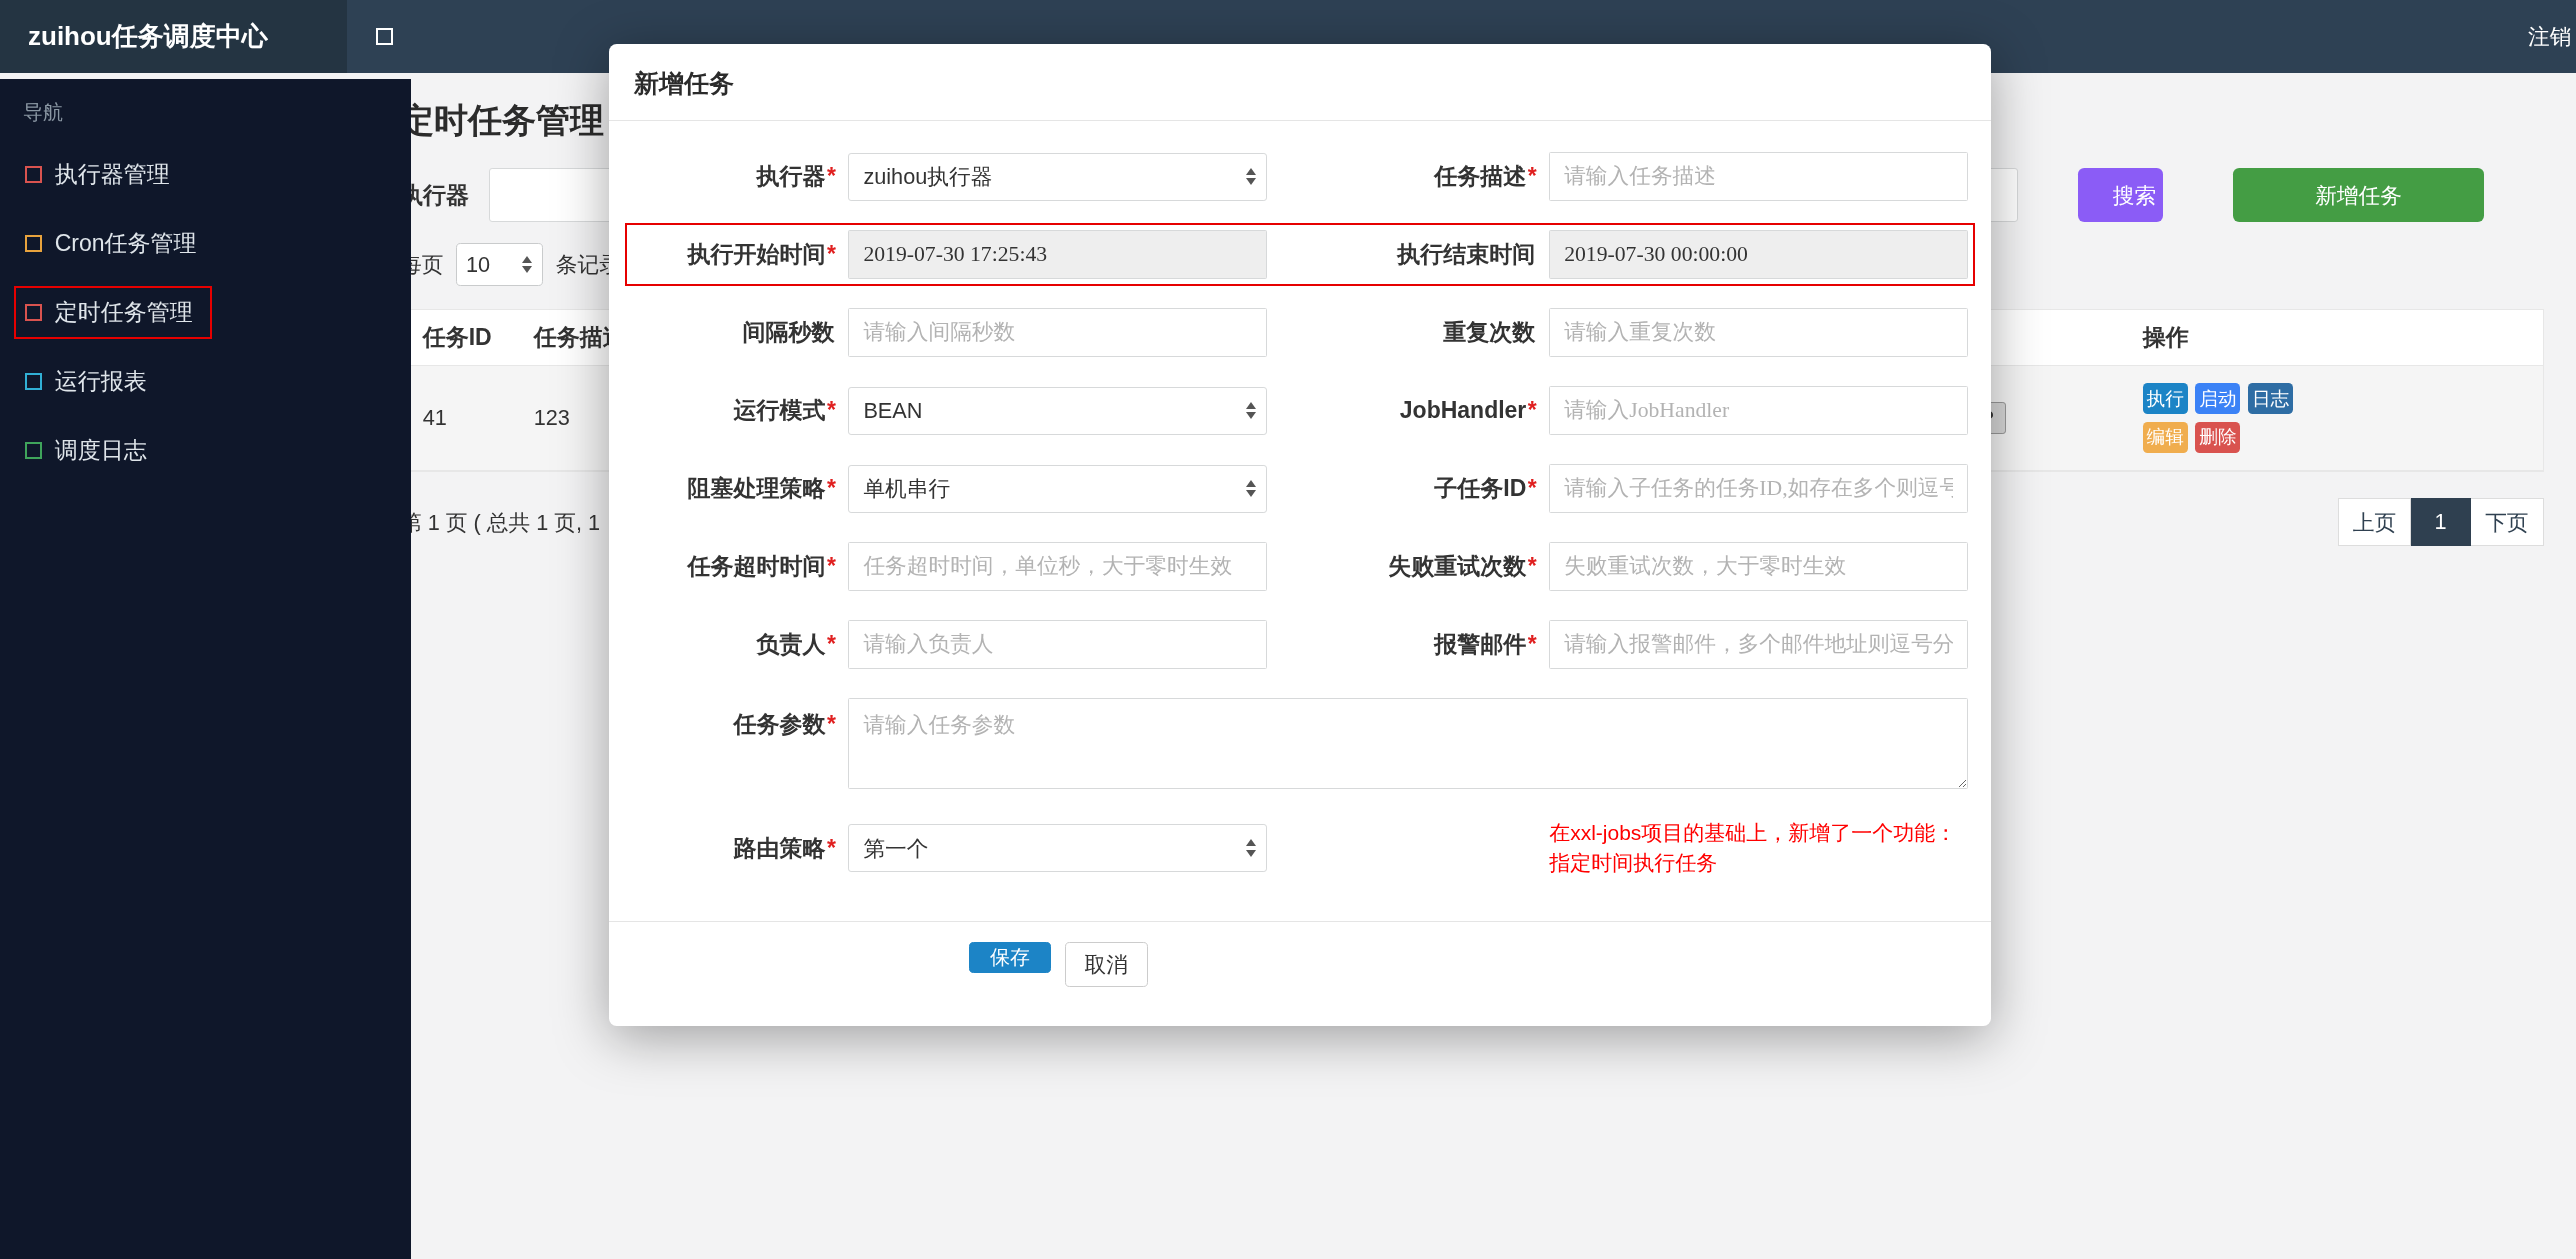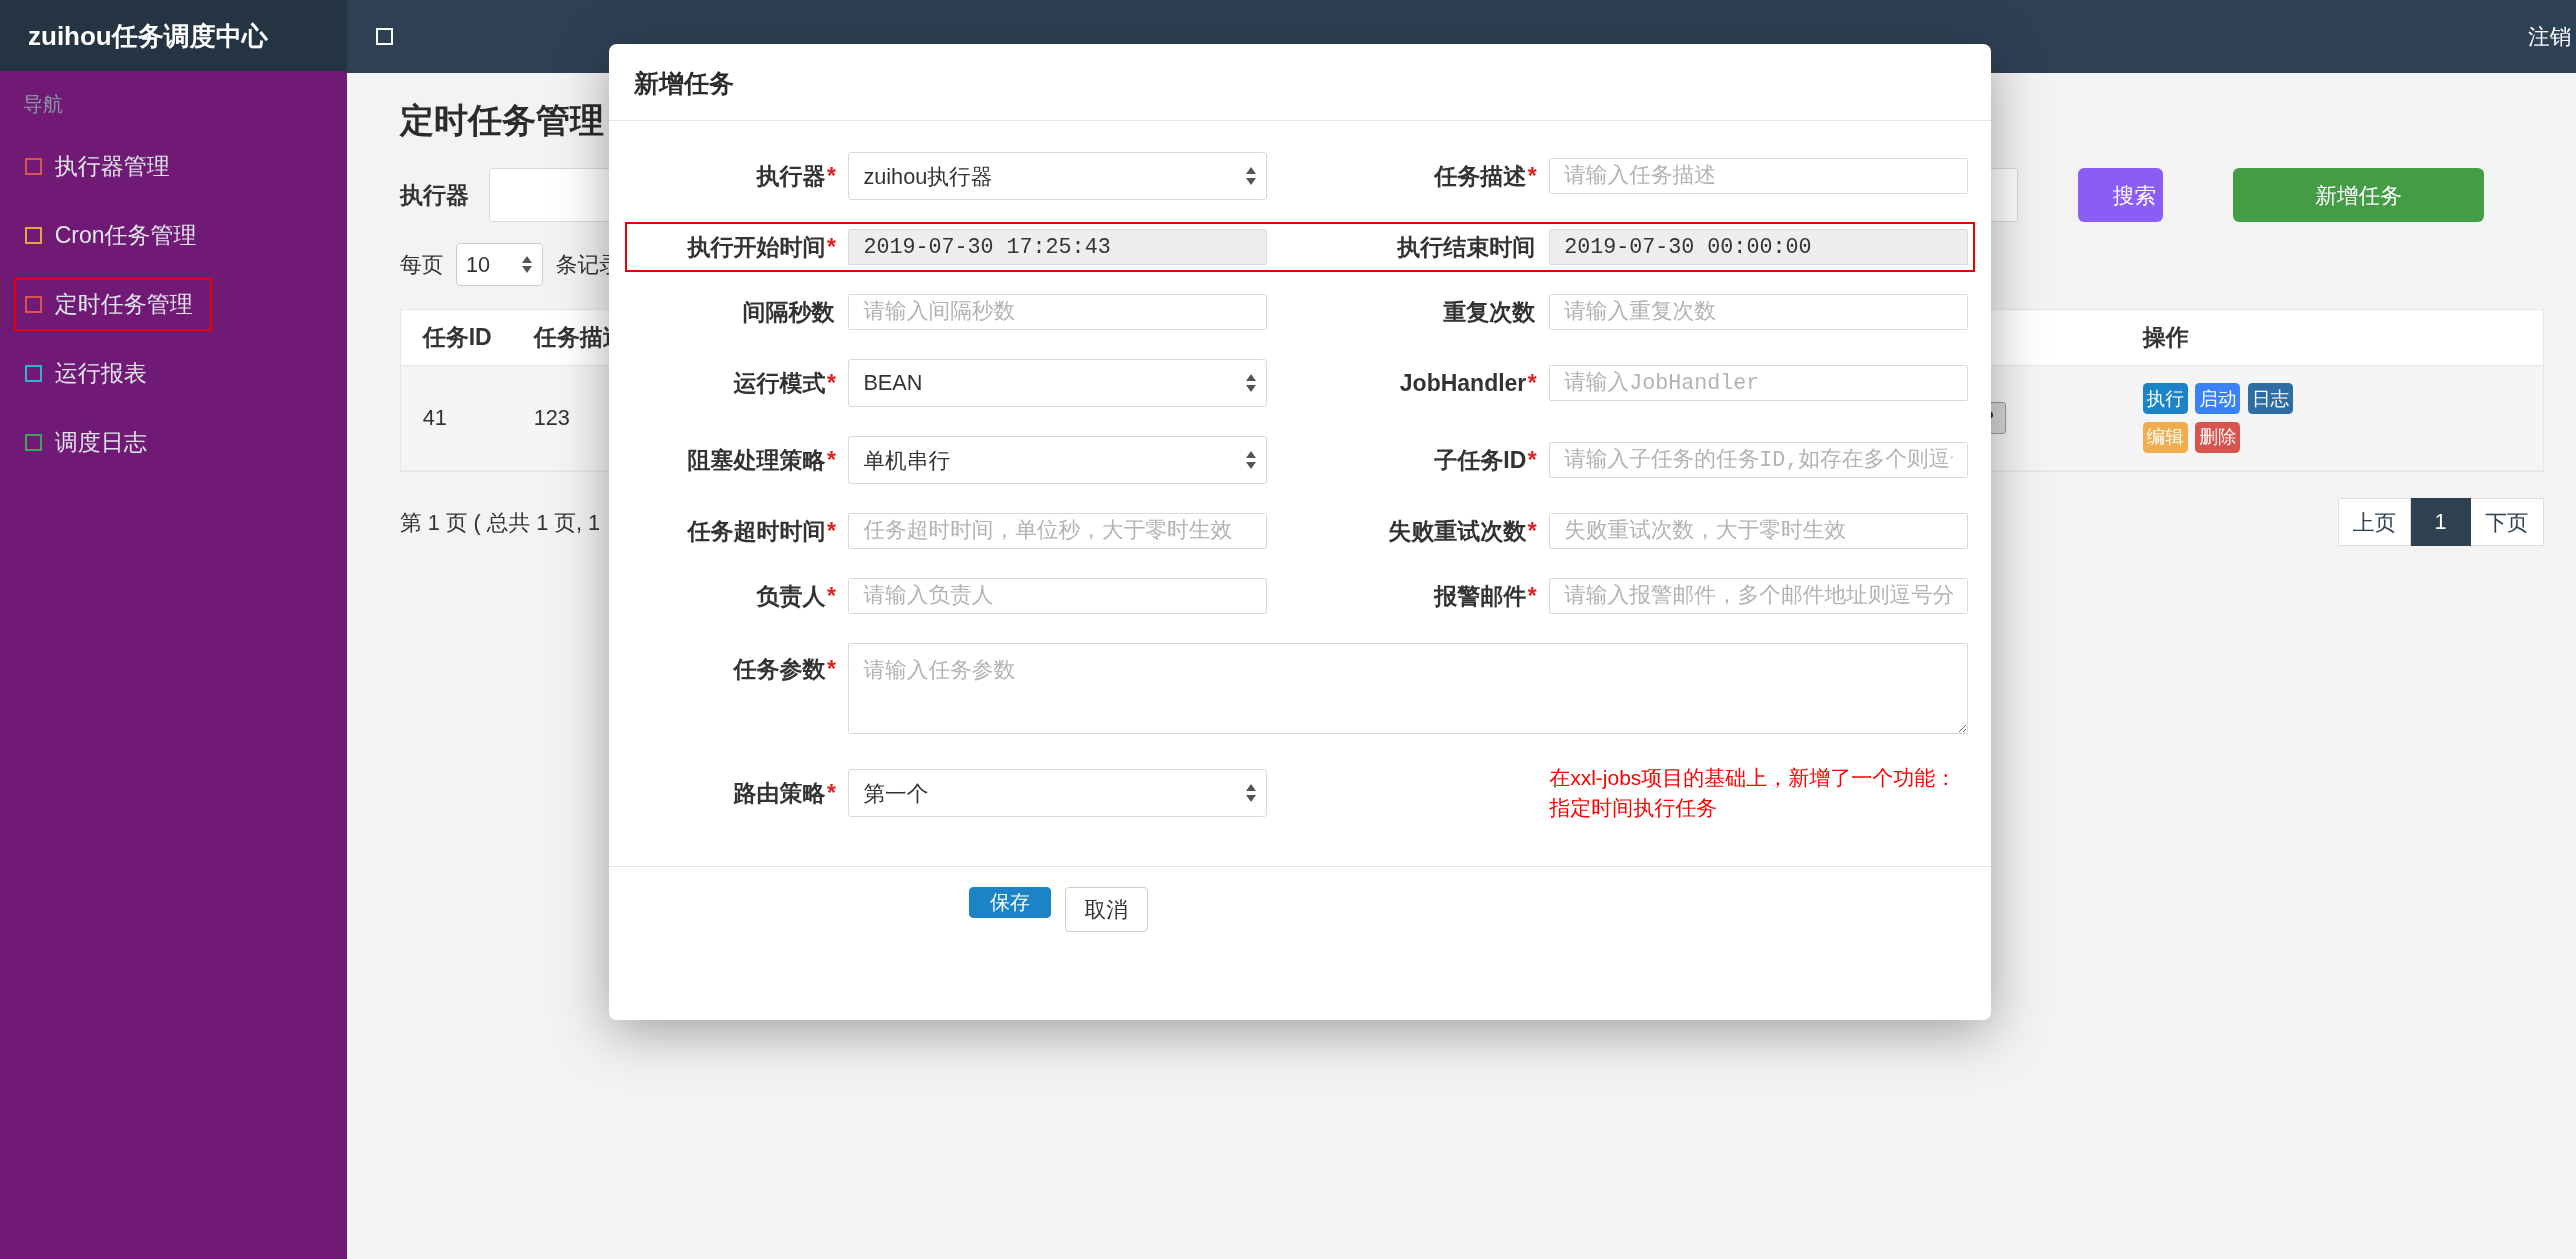--- a/index.html
+++ b/index.html
@@ -12,21 +12,21 @@
     color: #333;
   }
 
   
   .topbar { height: 73px; background: #2e4154; display: flex; align-items: center; position: relative; z-index: 1; }
   .brand { width: 347px; height: 100%; background: #243442; color: #fff; font-size: 26px; font-weight: bold; display: flex; align-items: center; padding-left: 28px; }
   .collapse-icon { width: 17px; height: 17px; border: 2.3px solid #fff; margin-left: 29px; }
   .topbar-right { margin-left: auto; color: #fff; font-size: 21.7px; padding-right: 4.6px; white-space: nowrap; }
 
   
-  .sidebar { position: absolute; top: 71px; left: 0; bottom: 0; width: 347px; background: #701a75; z-index: 1; }
+  .sidebar { position: absolute; top: 79px; left: 0; bottom: 0; width: 411px; background: #0f172a; z-index: 1; }
   .nav-label { color: #8a97a3; font-size: 20px; padding: 20px 0 14px 23px; }
   .nav-item { height: 69px; display: flex; align-items: center; padding-left: 14px; cursor: pointer; }
   .item-inner { display: inline-flex; align-items: center; gap: 12.4px; padding: 9.3px 17px 9.3px 9.3px; border: 2.3px solid transparent; }
   .nav-item.active .item-inner { border-color: #e60000; }
   .nav-icon { width: 17px; height: 17px; border: 2.3px solid #888; flex: 0 0 auto; }
   .nav-text { color: #dfe5ea; font-size: 23px; white-space: nowrap; }
 
   
   .main { position: absolute; left: 347px; top: 73px; right: 0; bottom: 0; padding: 25px 32.5px 0 53px; }
   .page-title { font-size: 34px; font-weight: bold; color: #2b2b2b; margin-bottom: 23px; }
@@ -63,21 +63,21 @@
   
   .modal { position: absolute; left: 609px; top: 44px; width: 1382px; min-height: 976px; background: #fff; border-radius: 7.7px; box-shadow: 0 10.8px 54px rgba(0,0,0,.35); z-index: 10; }
   .modal-header { padding: 23px 25px 20px; border-bottom: 0.8px solid #e5e5e5; }
   .modal-title { font-size: 25px; font-weight: bold; color: #2b2b2b; }
   .modal-body { padding: 31px 23px 21.7px; }
 
   .form-row { display: grid; grid-template-columns: 204px 419px 257px 419px; column-gap: 12.4px; align-items: center; margin-bottom: 29px; }
   .form-row.highlighted { outline: 2.3px solid #e60000; outline-offset: 5.4px; }
   .flabel { text-align: right; font-weight: bold; font-size: 23px; color: #333; white-space: nowrap; }
   .req { color: #e02020; margin-left: 1.5px; }
-  .finput { height: 36px; border: 0.8px solid #d7d9da; border-radius: 1.5px; padding: 0 14px; font-size: 21.7px; color: #555; width: 100%; font-family: Liberation Mono, monospace; background: #fff; }
+  .finput { height: 49px; border: 0.8px solid #d7d9da; border-radius: 1.5px; padding: 0 14px; font-size: 21.7px; color: #555; width: 100%; font-family: Liberation Serif, serif; background: #fff; }
   .finput::placeholder, .ftextarea::placeholder { color: #b3b3b3; }
   .finput.readonly { background: #eee; color: #333; }
   .fselect { height: 48px; border: 0.8px solid #d7d9da; border-radius: 3.1px; background: #fff; display: flex; align-items: center; justify-content: space-between; padding: 0 10.8px 0 14px; font-size: 21.7px; color: #333; cursor: pointer; }
   .caret { display: flex; flex-direction: column; gap: 3.9px; }
   .tri-up { width: 0; height: 0; border-left: 5.4px solid transparent; border-right: 5.4px solid transparent; border-bottom: 7px solid #555; }
   .tri-down { width: 0; height: 0; border-left: 5.4px solid transparent; border-right: 5.4px solid transparent; border-top: 7px solid #555; }
   .ftextarea { grid-column: 2 / 5; height: 91px; border: 0.8px solid #d7d9da; border-radius: 1.5px; padding: 10.8px 14px; font-size: 21.7px; color: #555; font-family: inherit; resize: both; }
   .textarea-row { align-items: start; }
   .textarea-row .flabel { margin-top: 10.8px; }
   .route-note { grid-column: 4 / 5; color: #f00; font-size: 21px; line-height: 1.45; }

